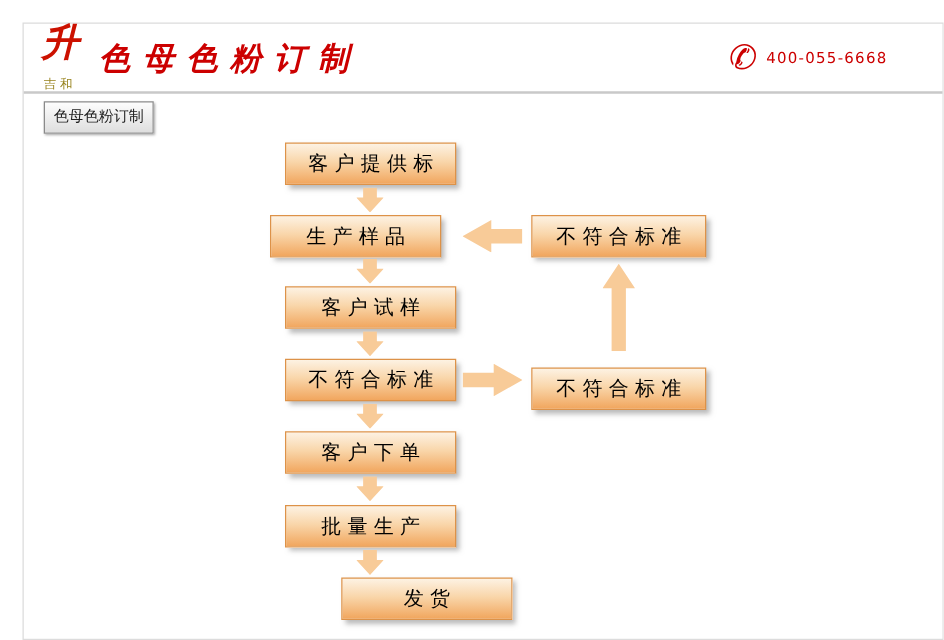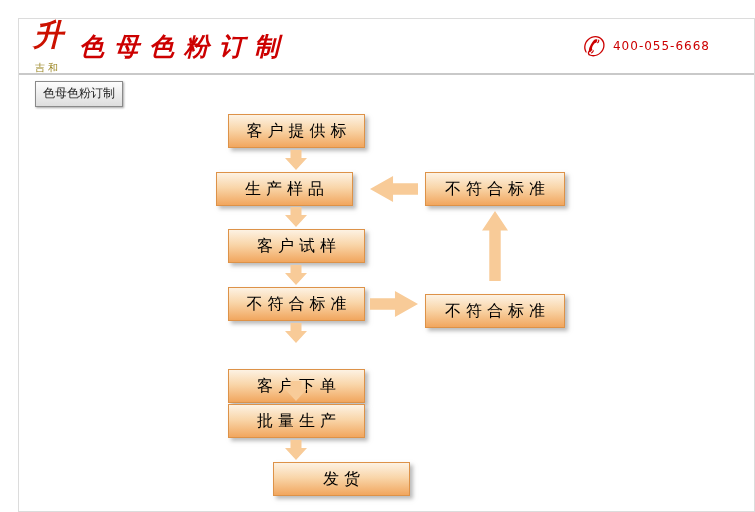--- a/index.html
+++ b/index.html
@@ -107,21 +107,21 @@
     <span class="phone-number">400-055-6668</span>
   </div>
 </div>
 
 <div class="tooltip">色母色粉订制</div>
 
 <div class="fbox" style="left:228px; top:114px;">客户提供标</div>
 <div class="fbox" style="left:216px; top:172px;">生产样品</div>
 <div class="fbox" style="left:228px; top:229px;">客户试样</div>
 <div class="fbox" style="left:228px; top:287px;">不符合标准</div>
-<div class="fbox" style="left:228px; top:345px;margin-top:24px;">客户下单</div>
+<div class="fbox" style="left:228px; top:345px;">客户下单</div>
 <div class="fbox" style="left:228px; top:404px;text-align:center;">批量生产</div>
 <div class="fbox" style="left:228px; top:462px;margin-left:45px;">发货</div>
 
 <div class="fbox wide" style="left:425px; top:172px;">不符合标准</div>
 <div class="fbox wide" style="left:425px; top:294px;">不符合标准</div>
 
 <div class="arrow arrow-down" style="left:285px; top:150px;"></div>
 <div class="arrow arrow-down" style="left:285px; top:207px;"></div>
 <div class="arrow arrow-down" style="left:285px; top:265px;"></div>
 <div class="arrow arrow-down" style="left:285px; top:323px;"></div>

